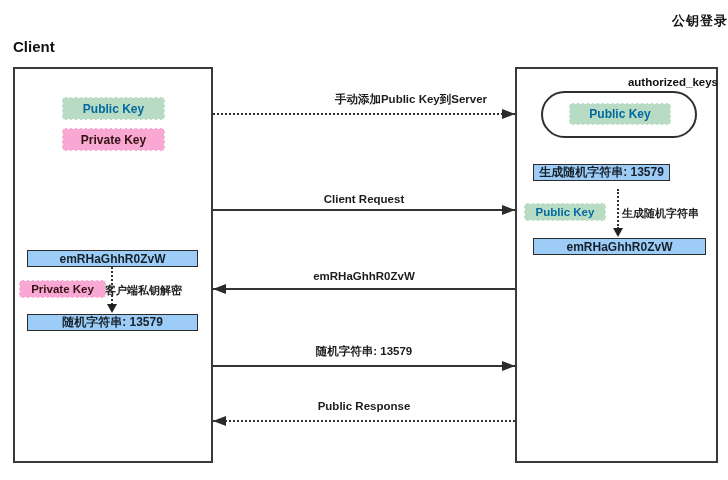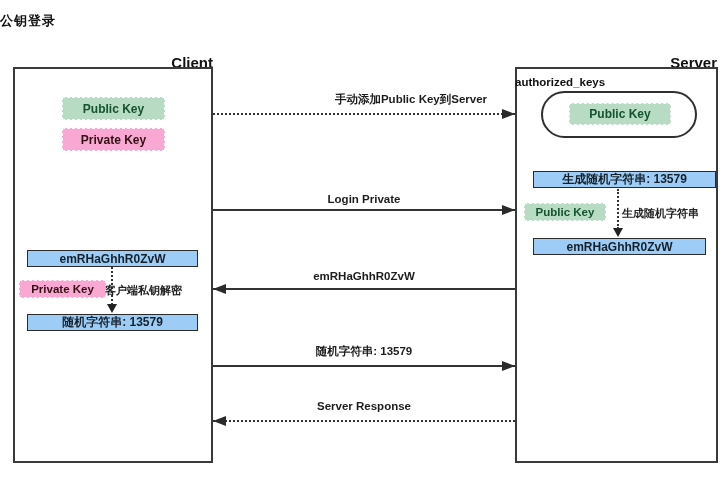--- a/index.html
+++ b/index.html
@@ -2,44 +2,44 @@
 <html><head>
 <meta charset="utf-8">
 <style>
   html,body{margin:0;padding:0;background:#fff;}
   .canvas{
     position:relative;width:728px;height:480px;background:#ffffff;overflow:hidden;
     font-family:"Liberation Sans","DejaVu Sans",sans-serif;color:#1f1f1f;
   }
   .abs{position:absolute;}
   .title{
-    top:12px;left:0;width:728px;text-align:left;
+    top:12px;left:0;width:728px;text-align:right;
     font-size:13px;font-weight:700;letter-spacing:1px;color:#111;
   }
-  .actor-label{font-size:15px;font-weight:700;text-align:right;color:#111;margin-top:16px;}
+  .actor-label{font-size:15px;font-weight:700;text-align:left;color:#111;}
   .client-label{left:13px;top:38px;width:200px;}
   .server-label{left:515px;top:38px;width:202px;}
   .lifeline-box{border:2px solid #3a3a3a;background:#fff;box-sizing:border-box;}
   .client-box{left:13px;top:67px;width:200px;height:396px;}
   .server-box{left:515px;top:67px;width:203px;height:396px;}
 
   .key-box{
-    box-sizing:border-box;text-align:center;font-size:12px;font-weight:600;color:#14532d;
+    box-sizing:border-box;text-align:center;font-size:12px;font-weight:600;color:#0369a1;
     border:1.5px dashed rgba(255,255,255,0.95);display:flex;align-items:center;justify-content:center;
   }
   .green{background:#b7dcc3;}
   .red{background:#f9a8d4;color:#311;}
 
   .blue-box{
     box-sizing:border-box;background:#9dcdf6;border:1.6px solid #2b2b2b;
     display:flex;align-items:center;justify-content:center;
     font-size:12px;font-weight:600;color:#16202a;text-align:center;white-space:nowrap;
   }
 
-  .auth-label{left:515px;top:76px;width:203px;text-align:left;font-size:11.5px;font-weight:700;color:#111;}
+  .auth-label{left:515px;top:76px;width:203px;text-align:right;font-size:11.5px;font-weight:700;color:#111;}
   .stadium{
     left:541px;top:91px;width:156px;height:47px;box-sizing:border-box;
     border:2px solid #2f2f2f;border-radius:24px;background:#fff;
   }
 
   .note{font-size:11px;font-weight:600;color:#222;white-space:nowrap;}
 
   
   .msg-label{left:213px;width:302px;text-align:center;font-size:11.5px;font-weight:600;color:#1c1c1c;}
   .msg-line{left:213px;width:302px;height:0;}
@@ -62,60 +62,59 @@
   }
 </style>
 </head>
 <body>
 
 <div class="canvas">
 
   <div class="abs title">公钥登录</div>
 
   <div class="abs actor-label client-label">Client</div>
-  <div class="abs actor-label server-label">Server</div>
 
   <div class="abs lifeline-box client-box"></div>
   <div class="abs lifeline-box server-box"></div>
 
   <div class="abs key-box green" style="left:62px;top:97px;width:103px;height:23px;">Public Key</div>
   <div class="abs key-box red" style="left:62px;top:128px;width:103px;height:23px;">Private Key</div>
 
   <div class="abs blue-box" style="left:27px;top:250px;width:171px;height:17px;">emRHaGhhR0ZvW</div>
   <div class="abs key-box red" style="left:19px;top:280px;width:87px;height:18px;font-size:11.5px;">Private Key</div>
   <div class="abs v-arrow" style="left:111px;top:267px;height:38px;"></div>
   <div class="abs v-head" style="left:107px;top:304px;"></div>
   <div class="abs note" style="left:105px;top:283px;">客户端私钥解密</div>
   <div class="abs blue-box" style="left:27px;top:314px;width:171px;height:17px;">随机字符串: 13579</div>
 
   <div class="abs auth-label">authorized_keys</div>
   <div class="abs stadium"></div>
   <div class="abs key-box green" style="left:569px;top:103px;width:102px;height:22px;">Public Key</div>
 
-  <div class="abs blue-box" style="left:533px;top:171px;width:183px;height:17px;">生成随机字符串: 13579</div>
+  <div class="abs blue-box" style="left:533px;top:164px;width:137px;height:17px;">生成随机字符串: 13579</div>
   <div class="abs v-arrow" style="left:617px;top:189px;height:40px;"></div>
   <div class="abs v-head" style="left:613px;top:228px;"></div>
   <div class="abs key-box green" style="left:524px;top:203px;width:82px;height:18px;font-size:11.5px;">Public Key</div>
   <div class="abs note" style="left:622px;top:206px;">生成随机字符串</div>
   <div class="abs blue-box" style="left:533px;top:238px;width:173px;height:17px;">emRHaGhhR0ZvW</div>
 
 
   <div class="abs msg-label" style="top:92px;margin-left:47px;">手动添加Public Key到Server</div>
   <div class="abs msg-line dotted" style="top:113px;"></div>
   <div class="abs head-right" style="left:502px;top:109px;"></div>
 
-  <div class="abs msg-label" style="top:193px;">Login Private</div>
+  <div class="abs msg-label" style="top:193px;">Client Request</div>
   <div class="abs msg-line solid" style="top:209px;"></div>
   <div class="abs head-right" style="left:502px;top:205px;"></div>
 
   <div class="abs msg-label" style="top:270px;">emRHaGhhR0ZvW</div>
   <div class="abs msg-line solid" style="top:288px;"></div>
   <div class="abs head-left" style="left:213px;top:284px;"></div>
 
   <div class="abs msg-label" style="top:344px;">随机字符串: 13579</div>
   <div class="abs msg-line solid" style="top:365px;"></div>
   <div class="abs head-right" style="left:502px;top:361px;"></div>
 
-  <div class="abs msg-label" style="top:400px;">Server Response</div>
+  <div class="abs msg-label" style="top:400px;">Public Response</div>
   <div class="abs msg-line dotted" style="top:420px;"></div>
   <div class="abs head-left" style="left:213px;top:416px;"></div>
 
 </div>
 
 </body></html>

